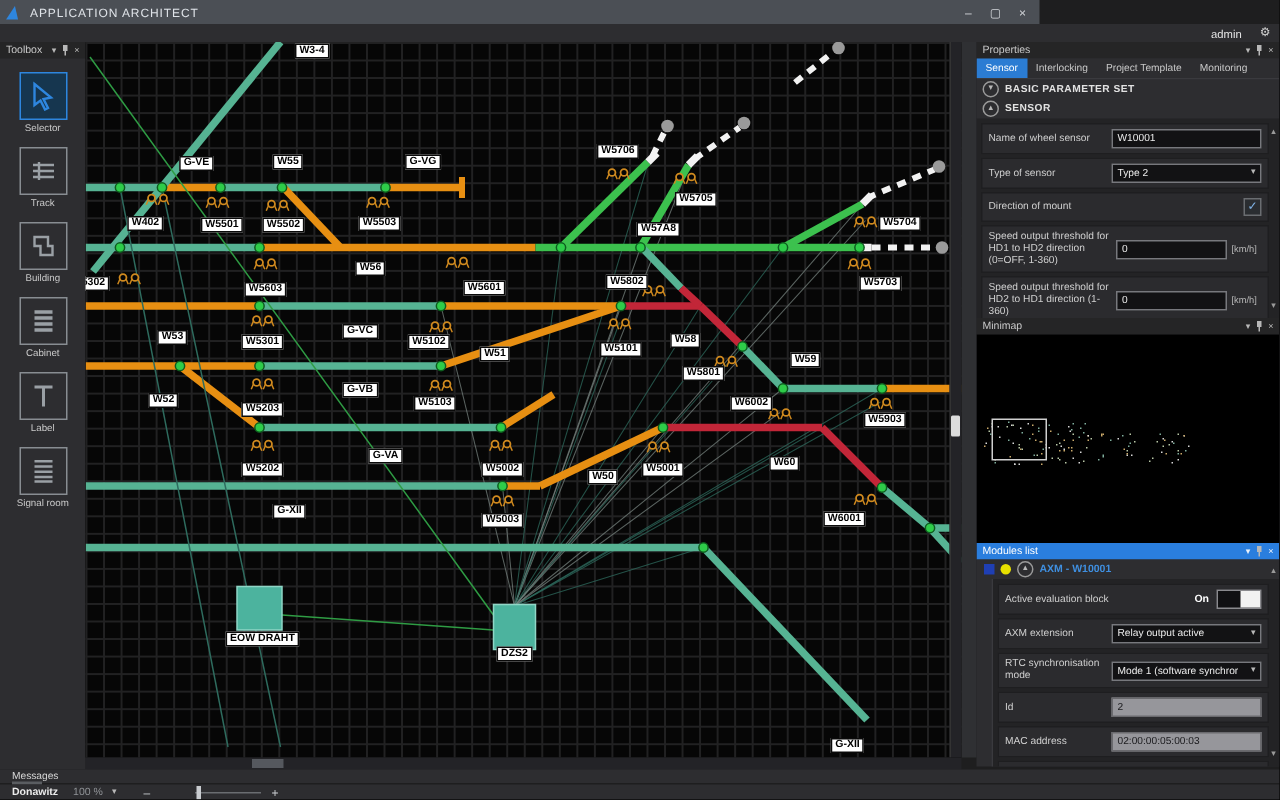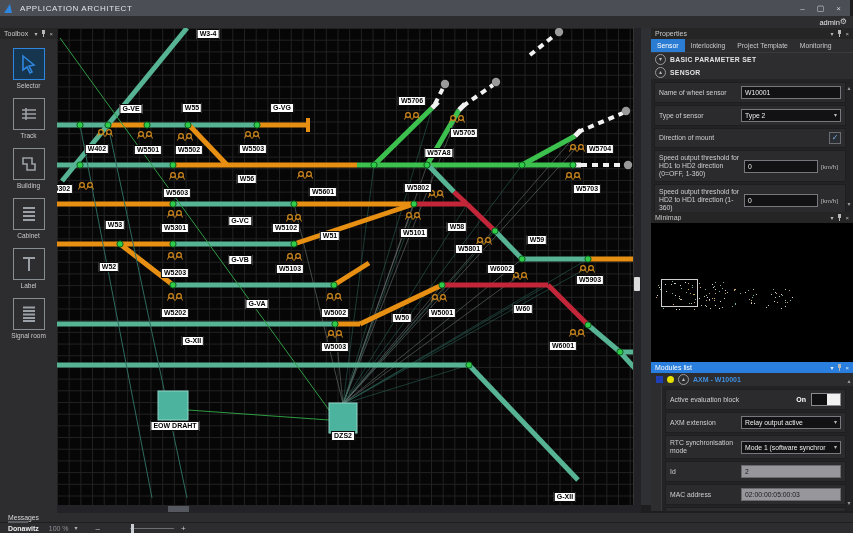--- a/index.html
+++ b/index.html
@@ -1,29 +1,29 @@
 <!DOCTYPE html>
 <html><head>
 <meta charset="utf-8">
 <style>
   html,body{margin:0;padding:0;background:#111;}
   #app{position:relative;width:853px;height:533px;background:#1e1e1f;overflow:hidden;
        font-family:"Liberation Sans",sans-serif;-webkit-font-smoothing:antialiased;}
   
-  .titlebar{position:absolute;left:0;top:0;width:850px;height:16px;background:#4b4f55;
+  .titlebar{position:absolute;left:0;top:0;width:693px;height:16px;background:#4b4f55;
             display:flex;align-items:center;color:#e2e5e9;font-size:8px;}
   .logo-tri{width:0;height:0;margin-left:5px;border-left:4px solid transparent;
             border-right:4px solid transparent;border-bottom:9px solid #2e86de;transform:skewX(-12deg);}
   .app-title{margin-left:7px;letter-spacing:.6px;color:#dfe3e8;}
   .win-controls{margin-left:auto;display:flex;gap:12px;margin-right:9px;font-size:8px;color:#d4d7db;}
   .win-controls span{cursor:default;}
   .menubar{position:absolute;left:0;top:16px;width:853px;height:12px;background:#2d2d30;
            display:flex;align-items:center;font-size:7.5px;color:#e6e6e6;}
   .menu-item{padding:0 7px;}
-  .menu-user{margin-left:auto;margin-right:6px;display:flex;align-items:center;gap:0;color:#e6e6e6;}
+  .menu-user{margin-left:auto;margin-right:6px;display:flex;align-items:center;gap:12px;color:#e6e6e6;}
   .gear{font-size:8px;color:#cfcfcf;line-height:8px;}
   
   .toolbox{position:absolute;left:0;top:28px;width:57px;height:485px;background:#2d2d30;border-right:1px solid #212123;}
   .panel-head{height:11px;background:#252526;color:#c9c9c9;font-size:7px;display:flex;align-items:center;padding:0 4px;}
   .panel-head .ph-title{flex:1;white-space:nowrap;overflow:hidden;}
   .ph-ic{color:#b8b8b8;font-size:6px;margin-left:3px;line-height:6px;}
   .icon-pin{display:inline-block;width:5px;height:8px;position:relative;margin-left:4px;}
   .icon-pin:before{content:"";position:absolute;top:0;left:1px;width:3px;height:4px;background:#b8b8b8;}
   .icon-pin:after{content:"";position:absolute;top:4px;left:2px;width:1px;height:3px;background:#b8b8b8;}
   .tb-items{display:flex;flex-direction:column;align-items:center;}

